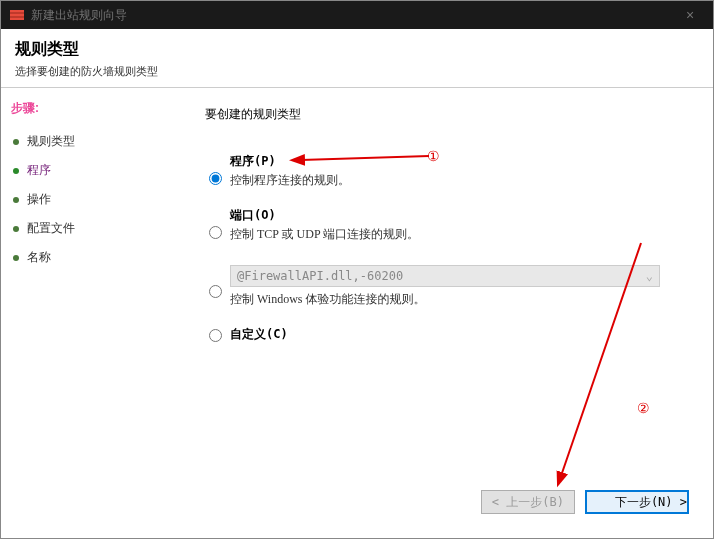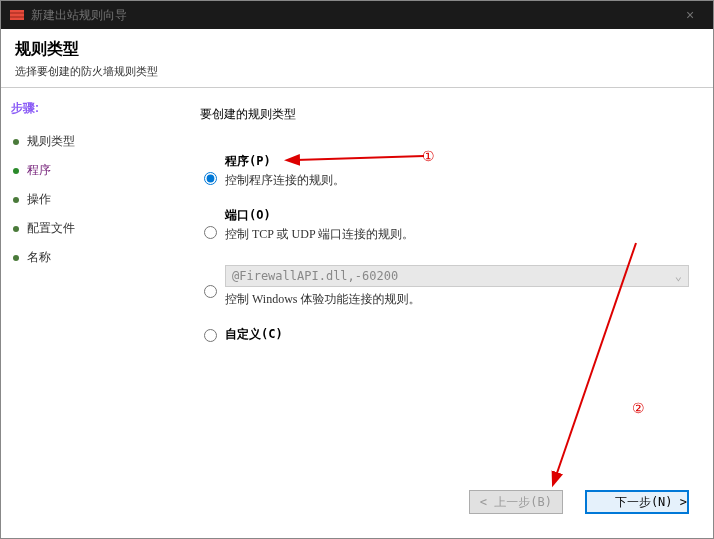--- a/index.html
+++ b/index.html
@@ -7,37 +7,37 @@
     .window { width: 714px; height: 539px; border: 1px solid #888; background: #fff; display: flex; flex-direction: column; }
     .titlebar { height: 28px; background: #1a1a1a; color: #737373; display: flex; align-items: center; padding: 8px 8px; }
     .titlebar-icon { width: 16px; height: 16px; margin-right: 6px; display: inline-flex; }
     .titlebar-title { flex: 1; font-size: 12px; }
     .titlebar-close { width: 30px; height: 28px; display: flex; align-items: center; justify-content: center; cursor: pointer; font-size: 14px; }
     .header { padding: 10px 14px 8px 14px; border-bottom: 1px solid #ccc; }
     .header-title { font-size: 16px; font-weight: bold; color: #000; margin-bottom: 4px; }
     .header-subtitle { font-size: 11px; color: #333; }
     .body { flex: 1; display: flex; position: relative; }
     .sidebar { width: 180px; padding: 12px 10px; background: #fff; }
-    .steps-title { font-size: 12px; font-weight: bold; margin-bottom: 10px; color: #8b5cf6; }
+    .steps-title { font-size: 12px; font-weight: bold; margin-bottom: 10px; color: #ec4899; }
     .step-item { display: flex; align-items: center; padding: 6px 2px; font-size: 12px; cursor: pointer; }
     .step-bullet { width: 6px; height: 6px; border-radius: 50%; background: #4a7a3a; margin-right: 8px; }
     .step-item.active .step-label { color: #701a75; }
     .step-label { color: #333; }
     .step-item.active .step-bullet{ background:#2a8a2a; }
     .content { flex: 1; padding: 18px 24px 12px 24px; display: flex; flex-direction: column; position: relative; }
     .content-title { font-size: 12px; color: #000; margin-bottom: 30px; }
     .radio-group { margin-left: 4px; }
     .radio-row { display: flex; align-items: center; margin-bottom: 6px; }
     .radio-input { margin-top: 2px; margin-right: 8px; width: 13px; height: 13px; accent-color: #0078d7; }
     .radio-texts { flex: 1; }
     .radio-label { font-size: 12px; font-weight: bold; color: #000; font-family: "SimSun", monospace; }
     .radio-desc { font-size: 12px; color: #333; margin-top: 2px; margin-bottom: 12px; font-family: Liberation Serif, serif; }
-    .predefined-select { width: 464px; height: 22px; background: #e8e8e8; border: 1px solid #ccc; color: #888; font-size: 12px; padding: 0 6px; margin: 4px 0 4px 0; font-family: "SimSun", monospace; display: flex; align-items: center; justify-content: space-between; }
+    .predefined-select { width: 430px; height: 22px; background: #e8e8e8; border: 1px solid #ccc; color: #888; font-size: 12px; padding: 0 6px; margin: 4px 0 4px 0; font-family: "SimSun", monospace; display: flex; align-items: center; justify-content: space-between; }
     .predefined-select span.chev { color: #aaa; }
-    .footer { margin-top: auto; display: flex; justify-content: flex-end; gap: 22px; padding: 6px 0 12px 0; }
+    .footer { margin-top: auto; display: flex; justify-content: flex-end; gap: 10px; padding: 6px 0 12px 0; }
     .btn { min-width: 94px; height: 24px; border: 1px solid #adadad; background: #e1e1e1; font-size: 12px; cursor: pointer; font-family: "SimSun", monospace; }
     .btn:disabled { color: #999; cursor: default; }
     .btn.primary { border: 2px solid #0078d7; background: #e5f1fb; padding-left: 28px; }
     .annotation { position: absolute; pointer-events: none; }
     .circ-num { color: #d00; font-size: 14px; font-family: serif; }
     .arrow-svg { position: absolute; top: 0; left: 0; pointer-events: none; }
   </style>
 </head>
 <body>
 

